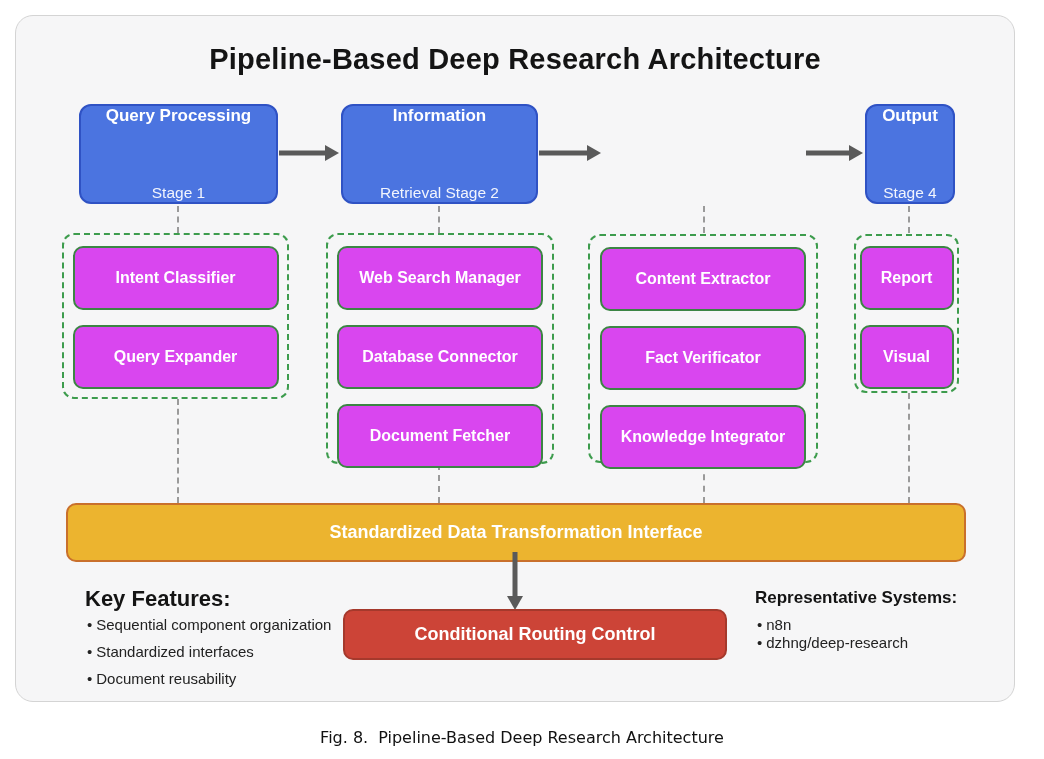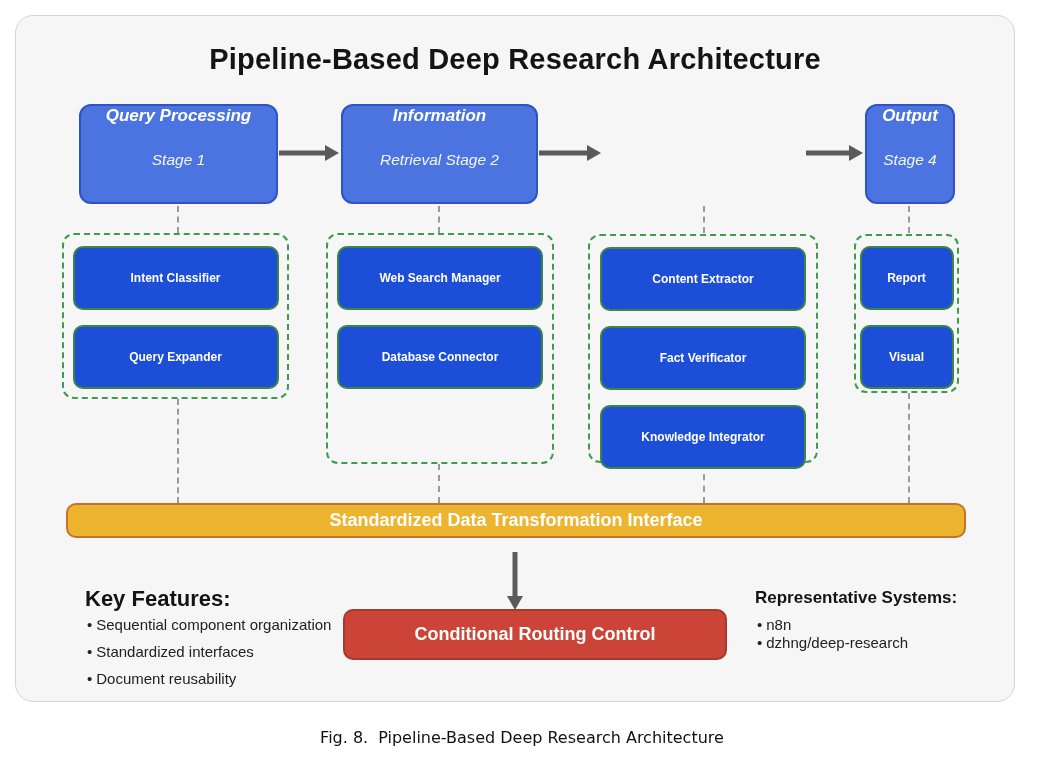--- a/index.html
+++ b/index.html
@@ -3,48 +3,48 @@
 <meta charset="utf-8">
 <style>
   html,body{margin:0;padding:0;background:#ffffff;}
   body{width:1044px;height:759px;position:relative;font-family:"Liberation Sans",sans-serif;}
   .panel{position:absolute;left:15px;top:15px;width:1000px;height:687px;background:#f6f6f7;
          border:1.5px solid #d4d4d4;border-radius:18px;box-sizing:border-box;}
   .abs{position:absolute;box-sizing:border-box;}
   .title{left:0;top:27px;width:100%;text-align:center;font-size:29px;font-weight:bold;color:#141414;letter-spacing:.2px;}
   
   .stage{background:#4b74e0;border:2px solid #2f52c4;border-radius:12px;color:#fff;
-         display:flex;flex-direction:column;align-items:center;justify-content:flex-start;gap:25px;text-align:center;font-style:italic;}
+         display:flex;flex-direction:column;align-items:center;justify-content:space-between;gap:25px;text-align:center;}
   .stage-title{font-size:17px;font-weight:bold;}
   .stage-sub{font-size:15.5px;color:rgba(255,255,255,.93);}
   .s1{left:63px;top:88px;width:199px;height:100px;}
   .s2{left:325px;top:88px;width:197px;height:100px;}
   .s3{left:587px;top:88px;width:202px;height:100px;}
   .s4{left:849px;top:88px;width:90px;height:100px;}
   
   .group{border:2px dashed #3d9c4d;border-radius:12px;display:flex;flex-direction:column;
          align-items:center;gap:15px;padding-top:11px;}
   .g1{left:46px;top:217px;width:227px;height:166px;}
   .g2{left:310px;top:217px;width:228px;height:231px;}
   .g3{left:572px;top:218px;width:230px;height:229px;}
   .g4{left:838px;top:218px;width:105px;height:159px;padding-top:10px;}
-  .comp{background:#1d4ed8;border:2px solid #3c8544;border-radius:10px;color:#fff;
-        font-size:12px;font-weight:bold;display:flex;align-items:center;justify-content:center;
+  .comp{background:#d946ef;border:2px solid #3c8544;border-radius:10px;color:#fff;
+        font-size:16px;font-weight:bold;display:flex;align-items:center;justify-content:center;
         width:202px;height:60px;flex:0 0 auto;}
   .g4 .comp{width:90px;}
   
   .conn{width:0;border-left:2px dashed #9a9a9a;}
   .c1{left:161px;top:190px;height:27px;} .c2{left:422px;top:190px;height:27px;}
   .c3{left:687px;top:190px;height:27px;} .c4{left:892px;top:190px;height:27px;}
   .c5{left:161px;top:383px;height:104px;} .c6{left:422px;top:448px;height:39px;}
   .c7{left:687px;top:447px;height:40px;} .c8{left:892px;top:377px;height:110px;}
   
   .arrow{overflow:visible;}
   
-  .bar{left:50px;top:487px;width:900px;height:35px;background:#ecb42f;border:2.5px solid #c9702c;
+  .bar{left:50px;top:487px;width:900px;height:59px;background:#ecb42f;border:2.5px solid #c9702c;
        border-radius:10px;display:flex;align-items:center;justify-content:center;
        color:#fff;font-size:18px;font-weight:bold;}
   
   .routing{left:327px;top:593px;width:384px;height:51px;background:#cc4437;border:2.5px solid #a5392c;
        border-radius:10px;display:flex;align-items:center;justify-content:center;
        color:#fff;font-size:18px;font-weight:bold;}
   
   .kf-head{left:69px;top:570px;font-size:22px;font-weight:bold;color:#141414;}
   .kf-item{font-size:15px;color:#222;}
   .kf1{left:71px;top:600px;} .kf2{left:71px;top:627px;} .kf3{left:71px;top:654px;}
@@ -97,20 +97,21 @@
   <div class="abs conn c7"></div>
   <div class="abs conn c8"></div>
 
   <div class="abs group g1">
     <div class="comp">Intent Classifier</div>
     <div class="comp">Query Expander</div>
   </div>
   <div class="abs group g2">
     <div class="comp">Web Search Manager</div>
     <div class="comp">Database Connector</div>
+    <div class="comp">Document Fetcher</div>
   </div>
   <div class="abs group g3">
     <div class="comp">Content Extractor</div>
     <div class="comp">Fact Verificator</div>
     <div class="comp">Knowledge Integrator</div>
   </div>
   <div class="abs group g4">
     <div class="comp">Report</div>
     <div class="comp">Visual</div>
   </div>

